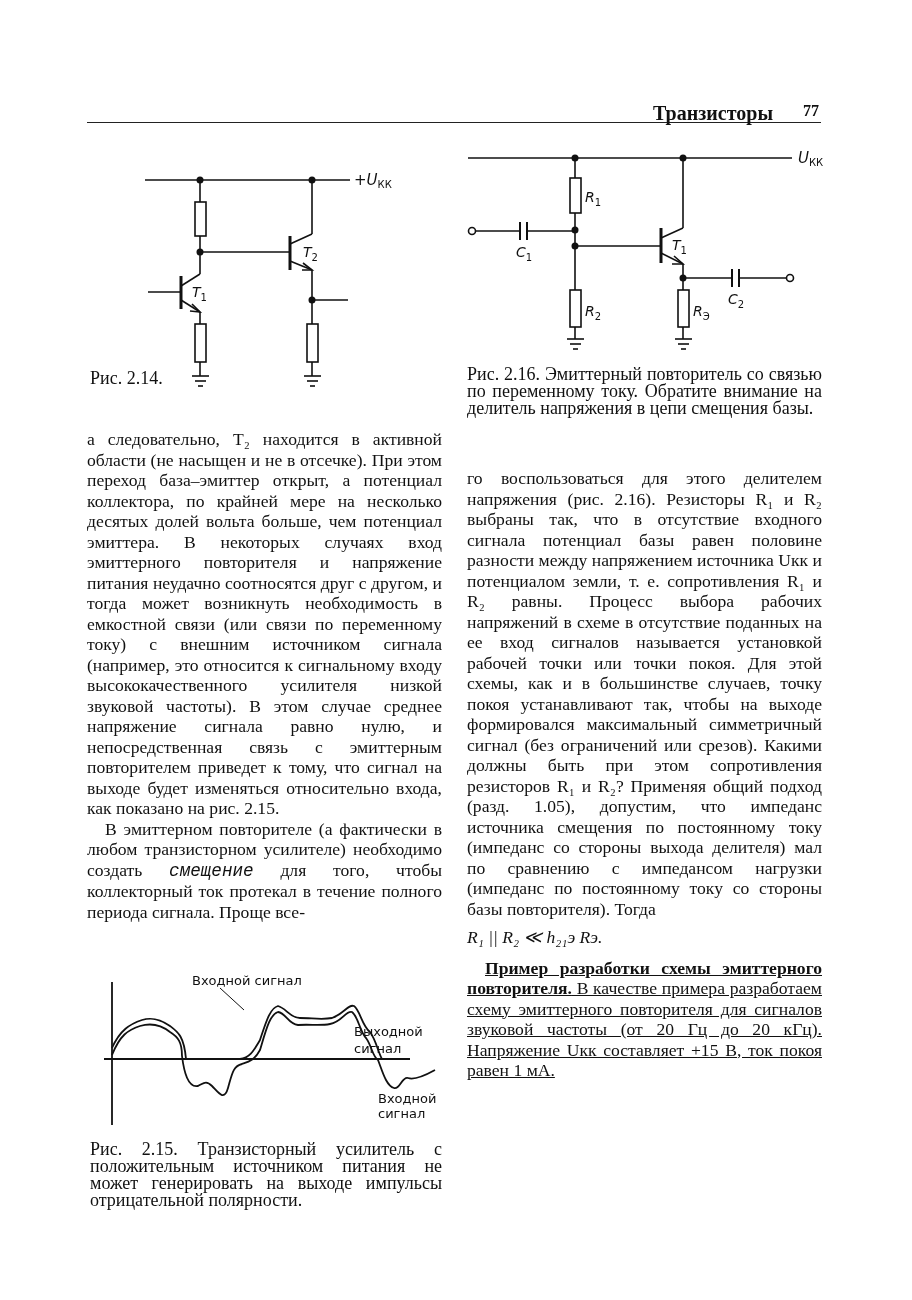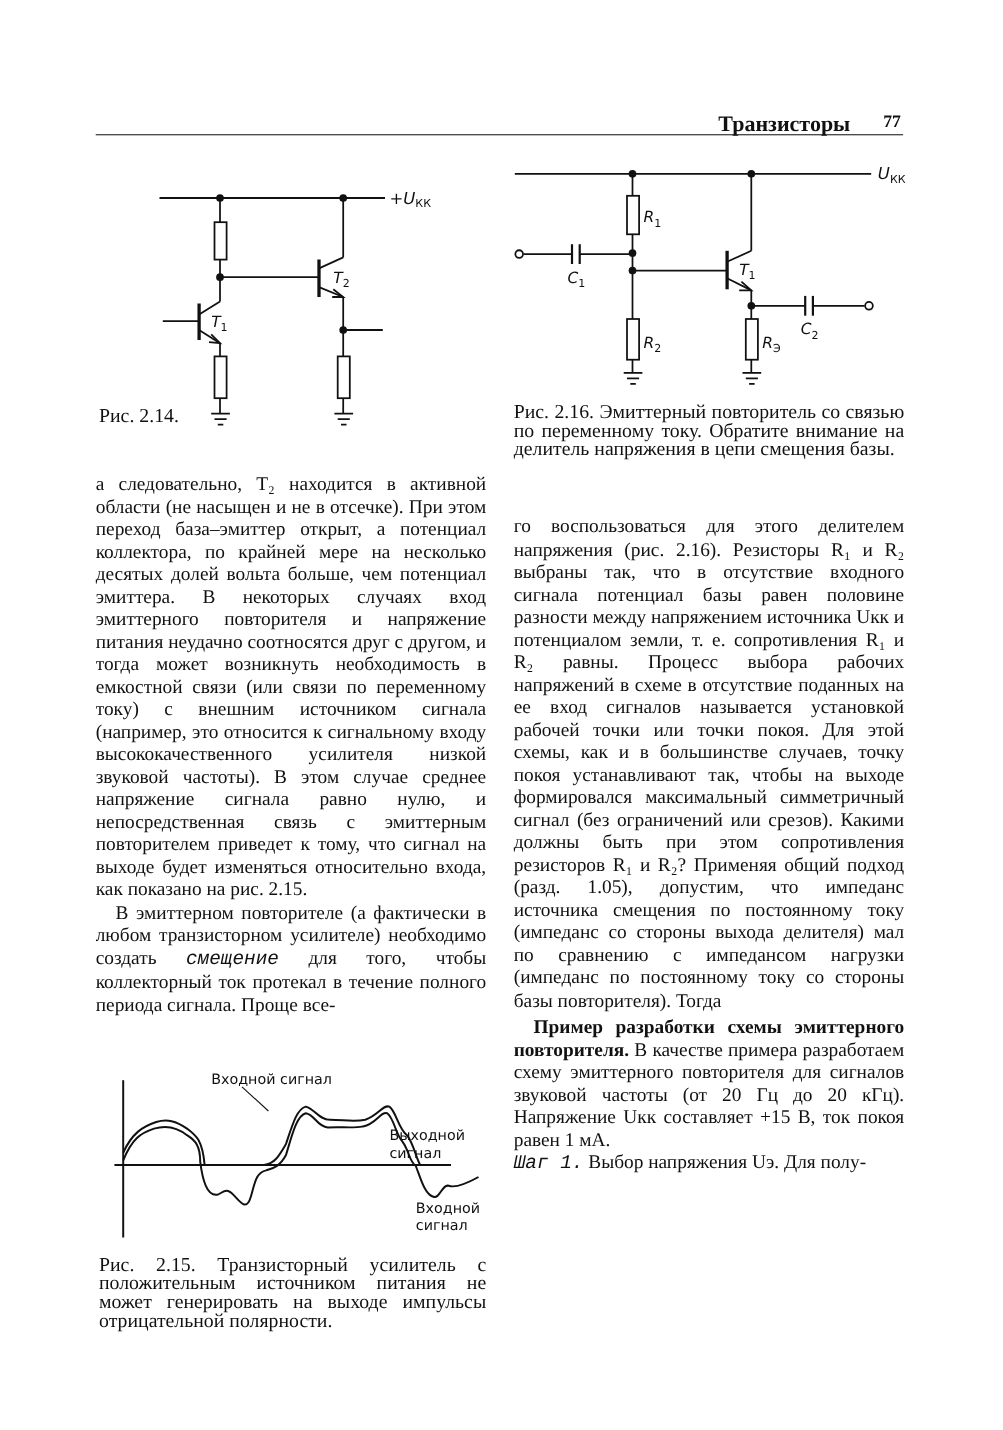--- a/index.html
+++ b/index.html
@@ -154,15 +154,15 @@
       <text x="288" y="143">Входной</text>
       <text x="288" y="158">сигнал</text>
     </g>
     <line x1="130" y1="28" x2="154" y2="50" stroke-width="1"></line>
   </svg>
 </div>
 <div class="caption" style="left:90px; top:1141px; width:352px;">Рис. 2.15. Транзисторный усилитель с положительным источником питания не может генерировать на выходе импульсы отрицательной полярности.</div>
 
 <div class="col" style="left:467px; top:468px; width:355px;">
   <p>го воспользоваться для этого делителем напряжения (рис. 2.16). Резисторы R₁ и R₂ выбраны так, что в отсутствие входного сигнала потенциал базы равен половине разности между напряжением источника Uкк и потенциалом земли, т. е. сопротивления R₁ и R₂ равны. Процесс выбора рабочих напряжений в схеме в отсутствие поданных на ее вход сигналов называется установкой рабочей точки или точки покоя. Для этой схемы, как и в большинстве случаев, точку покоя устанавливают так, чтобы на выходе формировался максимальный симметричный сигнал (без ограничений или срезов). Какими должны быть при этом сопротивления резисторов R₁ и R₂? Применяя общий подход (разд. 1.05), допустим, что импеданс источника смещения по постоянному току (импеданс со стороны выхода делителя) мал по сравнению с импедансом нагрузки (импеданс по постоянному току со стороны базы повторителя). Тогда</p>
-  <p class="indent" style="margin-top:4px;"><b>Пример разработки схемы эмиттерного повторителя.</b><span> В качестве примера разработаем схему эмиттерного повторителя для сигналов звуковой частоты (от 20 Гц до 20 кГц). Напряжение Uкк составляет +15 В, ток покоя равен 1 мА.</span></p>
-  <p><i>Шаг 1.</i><span> Выбор напряжения Uэ. Для полу-</span></p>
+  <p class="formula">R₁ || R₂ ≪ h₂₁э Rэ.</p>
+  <p class="indent" style="margin-top:4px;text-decoration:underline;"><b>Пример разработки схемы эмиттерного повторителя.</b><span> В качестве примера разработаем схему эмиттерного повторителя для сигналов звуковой частоты (от 20 Гц до 20 кГц). Напряжение Uкк составляет +15 В, ток покоя равен 1 мА.</span></p>
 </div>
 
 </body></html>

